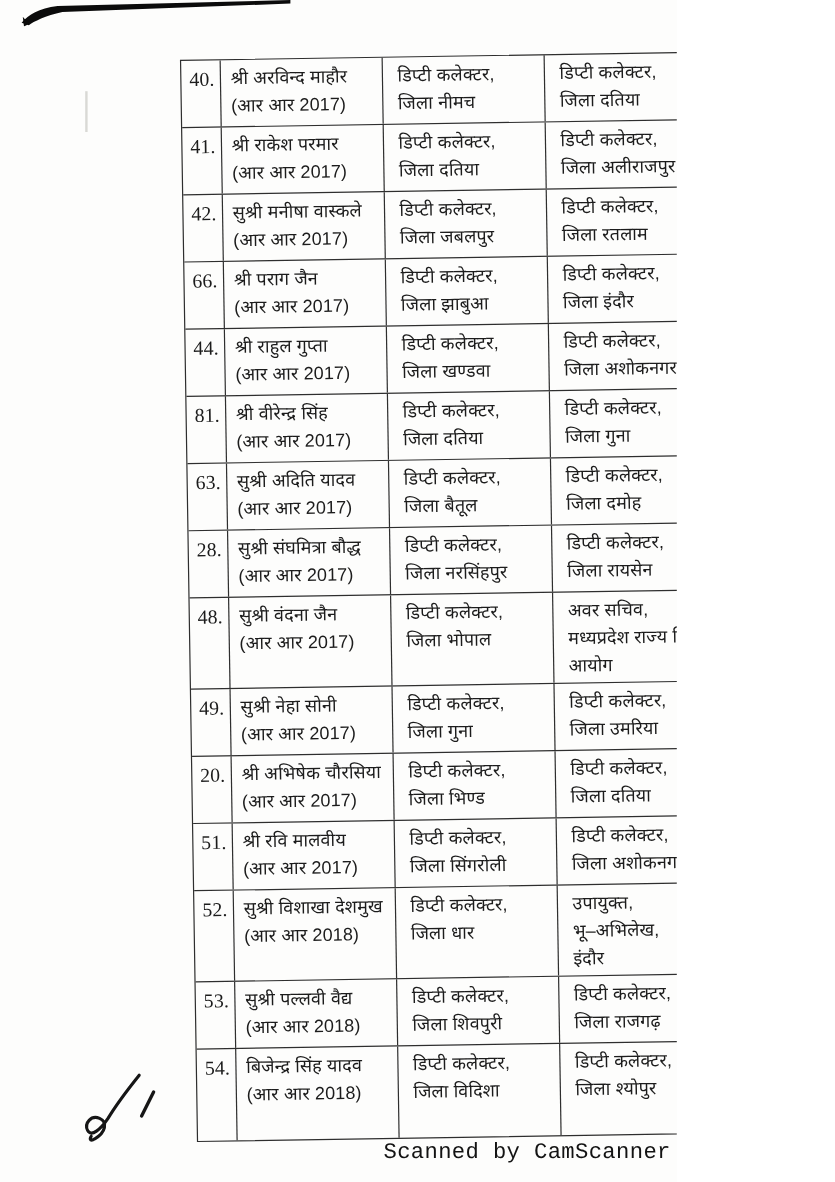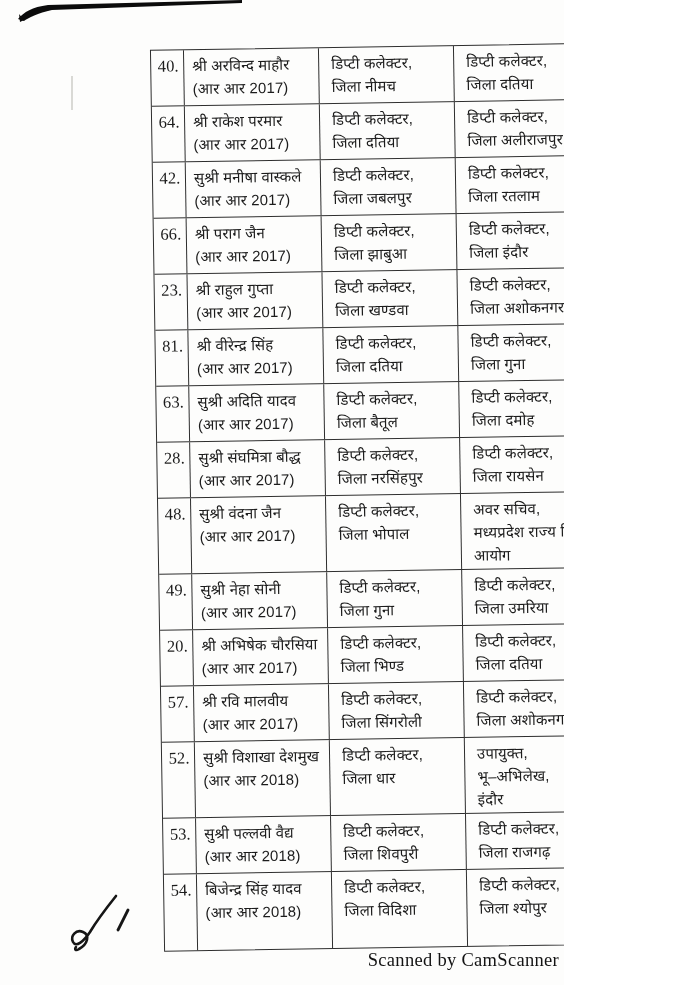--- a/index.html
+++ b/index.html
@@ -46,21 +46,21 @@
     font-size:16.5px;
     text-align:center;
   }
   .c-name{width:135px;}
   .c-from{width:135px;white-space:pre-line;padding-left:12px;}
   .c-to{flex:1;border-right:none;white-space:pre-line;padding-left:12px;}
   .name,.batch{display:block;}
   .credit{
     position:absolute;
     right:5px;top:950px;
-    font-family:Liberation Serif, serif;
+    font-family:Liberation Mono, monospace;
     font-size:18.5px;
     color:#131313;
     letter-spacing:0.3px;
   }
   .streak{position:absolute;left:16px;top:0;}
   .sig{position:absolute;left:66px;top:886px;}
   .artifact-line{
     position:absolute;left:71px;top:76px;
     width:1.5px;height:34px;background:#d9d9d5;
   }
@@ -85,21 +85,21 @@
         <span class="name">श्री अरविन्द माहौर</span>
         <span class="batch">(आर आर 2017)</span>
       </div>
       <div class="cell c-from">डिप्टी कलेक्टर,
 जिला नीमच</div>
       <div class="cell c-to">डिप्टी कलेक्टर,
 जिला दतिया</div>
     </div>
 
     <div class="row">
-      <div class="cell c-sn">64.</div>
+      <div class="cell c-sn">41.</div>
       <div class="cell c-name">
         <span class="name">श्री राकेश परमार</span>
         <span class="batch">(आर आर 2017)</span>
       </div>
       <div class="cell c-from">डिप्टी कलेक्टर,
 जिला दतिया</div>
       <div class="cell c-to">डिप्टी कलेक्टर,
 जिला अलीराजपुर</div>
     </div>
 
@@ -121,21 +121,21 @@
         <span class="name">श्री पराग जैन</span>
         <span class="batch">(आर आर 2017)</span>
       </div>
       <div class="cell c-from">डिप्टी कलेक्टर,
 जिला झाबुआ</div>
       <div class="cell c-to">डिप्टी कलेक्टर,
 जिला इंदौर</div>
     </div>
 
     <div class="row">
-      <div class="cell c-sn">23.</div>
+      <div class="cell c-sn">44.</div>
       <div class="cell c-name">
         <span class="name">श्री राहुल गुप्ता</span>
         <span class="batch">(आर आर 2017)</span>
       </div>
       <div class="cell c-from">डिप्टी कलेक्टर,
 जिला खण्डवा</div>
       <div class="cell c-to">डिप्टी कलेक्टर,
 जिला अशोकनगर</div>
     </div>
 
@@ -206,21 +206,21 @@
         <span class="name">श्री अभिषेक चौरसिया</span>
         <span class="batch">(आर आर 2017)</span>
       </div>
       <div class="cell c-from">डिप्टी कलेक्टर,
 जिला भिण्ड</div>
       <div class="cell c-to">डिप्टी कलेक्टर,
 जिला दतिया</div>
     </div>
 
     <div class="row">
-      <div class="cell c-sn">57.</div>
+      <div class="cell c-sn">51.</div>
       <div class="cell c-name">
         <span class="name">श्री रवि मालवीय</span>
         <span class="batch">(आर आर 2017)</span>
       </div>
       <div class="cell c-from">डिप्टी कलेक्टर,
 जिला सिंगरोली</div>
       <div class="cell c-to">डिप्टी कलेक्टर,
 जिला अशोकनगर</div>
     </div>
 

